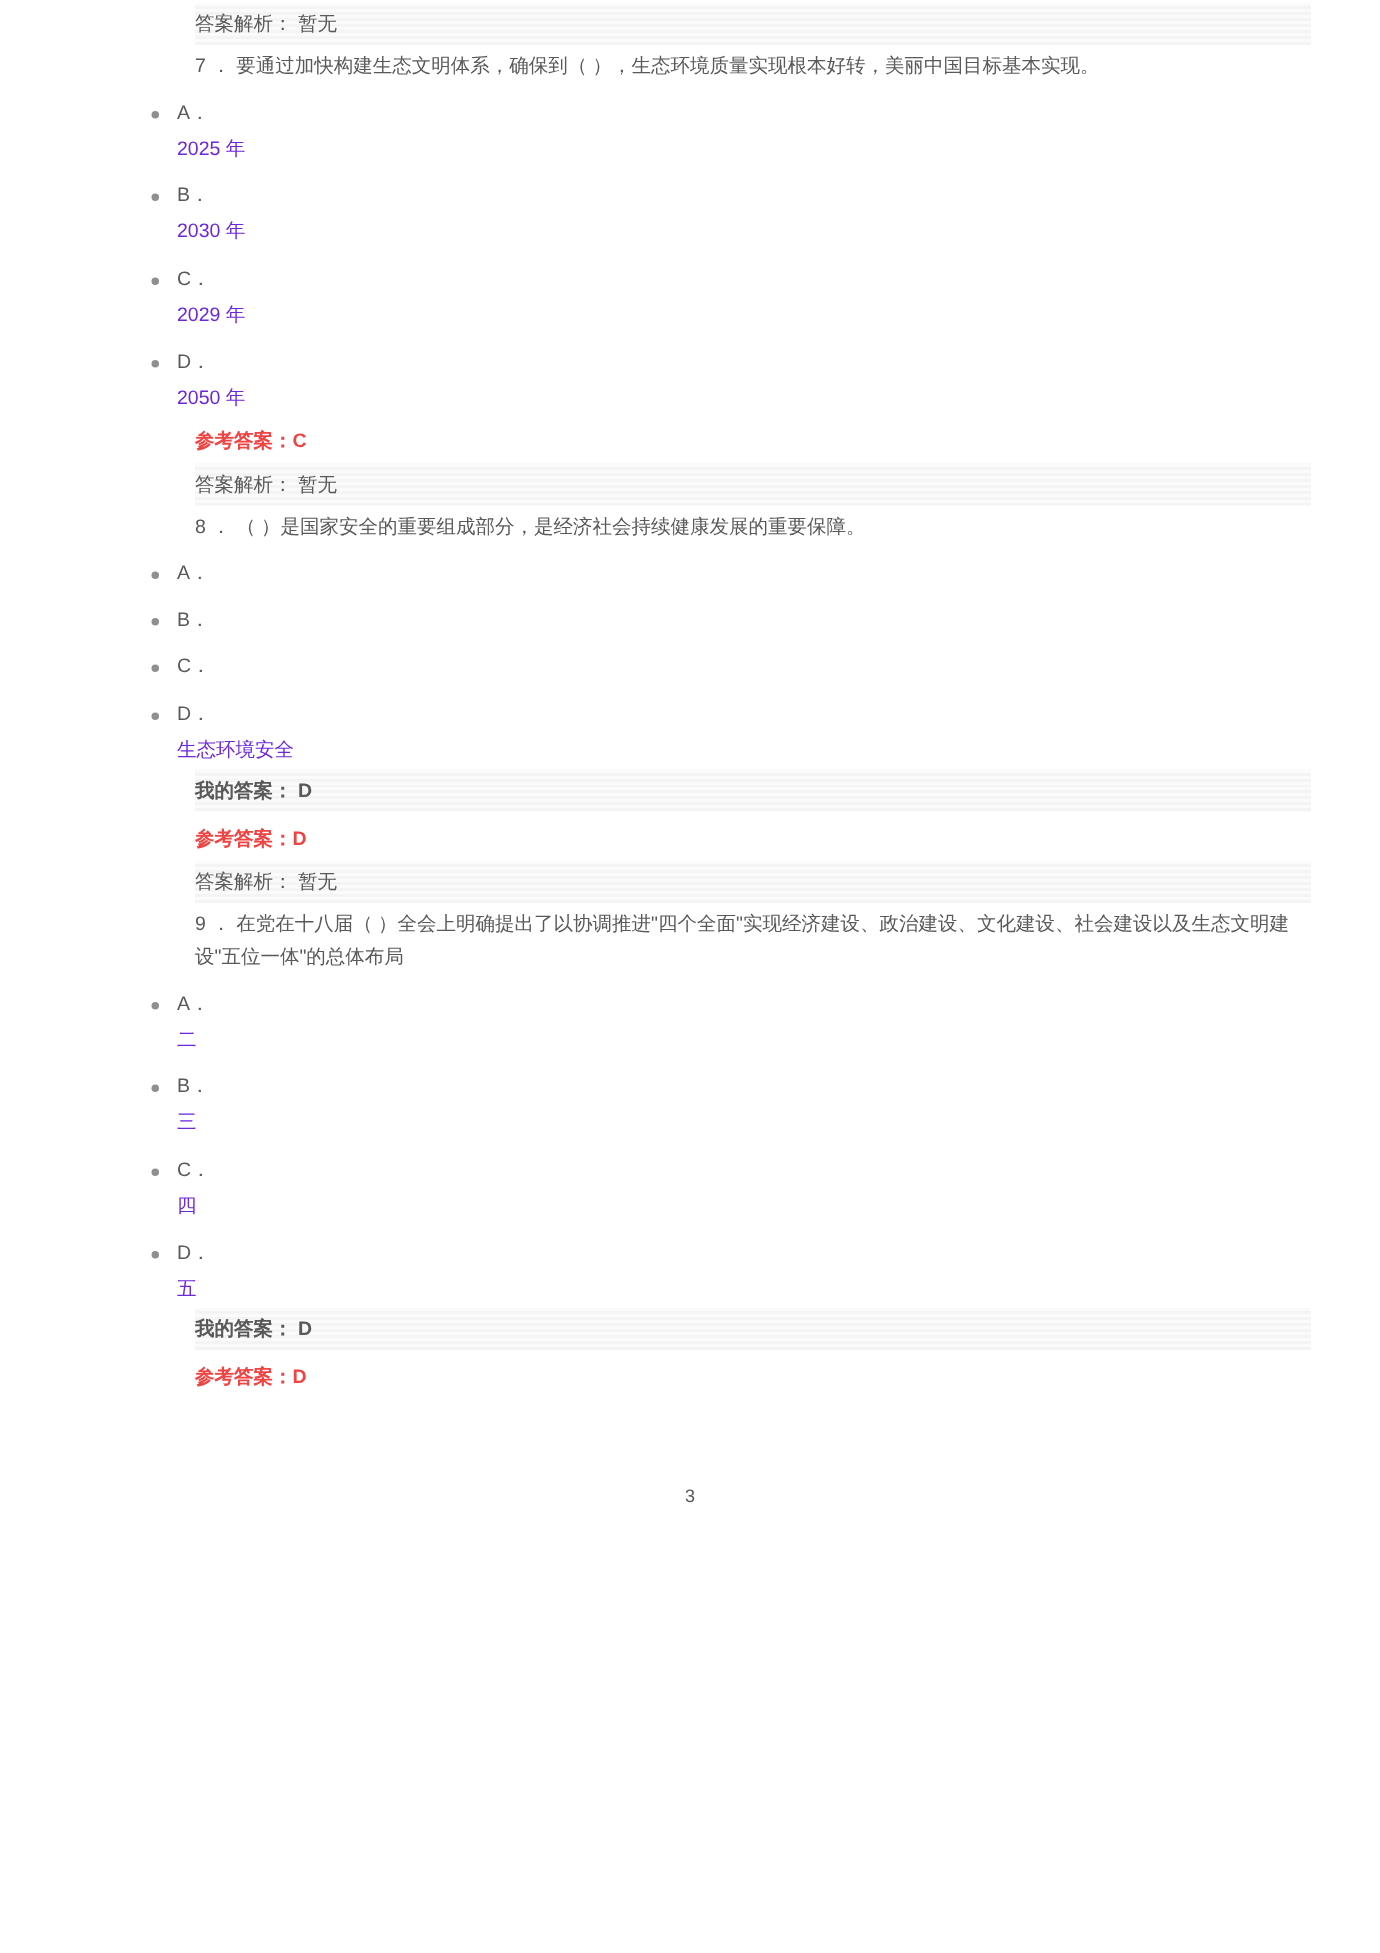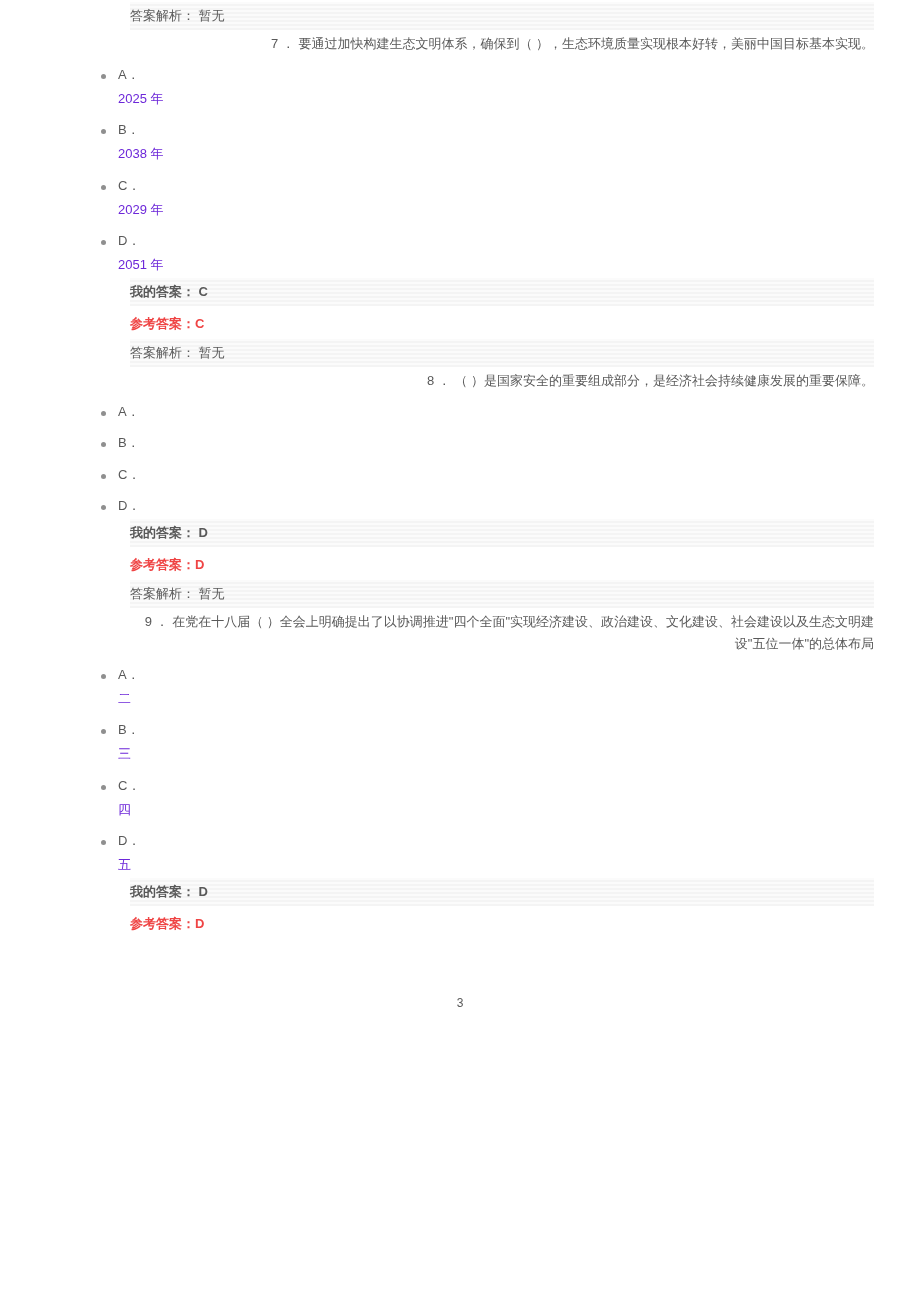--- a/index.html
+++ b/index.html
@@ -27,21 +27,20 @@
     padding-left: 0;
   }
   .ref-answer {
     color: #ef4444;
     font-weight: bold;
     margin: 7px 0 4px;
   }
   .question-text {
     color: #595959;
     margin: 3px 0;
-    text-align: right;
   }
   .option-row {
     display: flex;
     align-items: flex-start;
     margin: 9px 0 2px;
   }
   .bullet-wrap {
     width: 30px;
     flex: 0 0 30px;
     margin-left: -42px;
@@ -94,41 +93,38 @@
     <div class="bullet-wrap"><span class="bullet"></span></div>
     <div class="option-body">
       <div class="option-letter">A．</div>
       <div class="option-text">2025 年</div>
     </div>
   </div>
   <div class="option-row">
     <div class="bullet-wrap"><span class="bullet"></span></div>
     <div class="option-body">
       <div class="option-letter">B．</div>
-      <div class="option-text">2038 年</div>
+      <div class="option-text">2030 年</div>
     </div>
   </div>
   <div class="option-row">
     <div class="bullet-wrap"><span class="bullet"></span></div>
     <div class="option-body">
       <div class="option-letter">C．</div>
       <div class="option-text">2029 年</div>
     </div>
   </div>
   <div class="option-row">
     <div class="bullet-wrap"><span class="bullet"></span></div>
     <div class="option-body">
       <div class="option-letter">D．</div>
-      <div class="option-text">2051 年</div>
-    </div>
-  </div>
-
-  <div class="fullwidth-band my-answer">
-    <span>我的答案：</span><span style="font-family:Arial;"> C</span>
-  </div>
+      <div class="option-text">2050 年</div>
+    </div>
+  </div>
+
   <div class="ref-answer">参考答案：C</div>
   <div class="fullwidth-band">
     <span>答案解析： 暂无</span>
   </div>
 
   <div class="question-text">
     <span class="qnum">8 ．</span><span> （ ）是国家安全的重要组成部分，是经济社会持续健康发展的重要保障。</span>
   </div>
 
   <div class="option-row">
@@ -146,20 +142,21 @@
   <div class="option-row">
     <div class="bullet-wrap"><span class="bullet"></span></div>
     <div class="option-body">
       <div class="option-letter">C．</div>
     </div>
   </div>
   <div class="option-row">
     <div class="bullet-wrap"><span class="bullet"></span></div>
     <div class="option-body">
       <div class="option-letter">D．</div>
+      <div class="option-text">生态环境安全</div>
     </div>
   </div>
 
   <div class="fullwidth-band my-answer">
     <span>我的答案：</span><span style="font-family:Arial;"> D</span>
   </div>
   <div class="ref-answer">参考答案：D</div>
   <div class="fullwidth-band">
     <span>答案解析： 暂无</span>
   </div>

